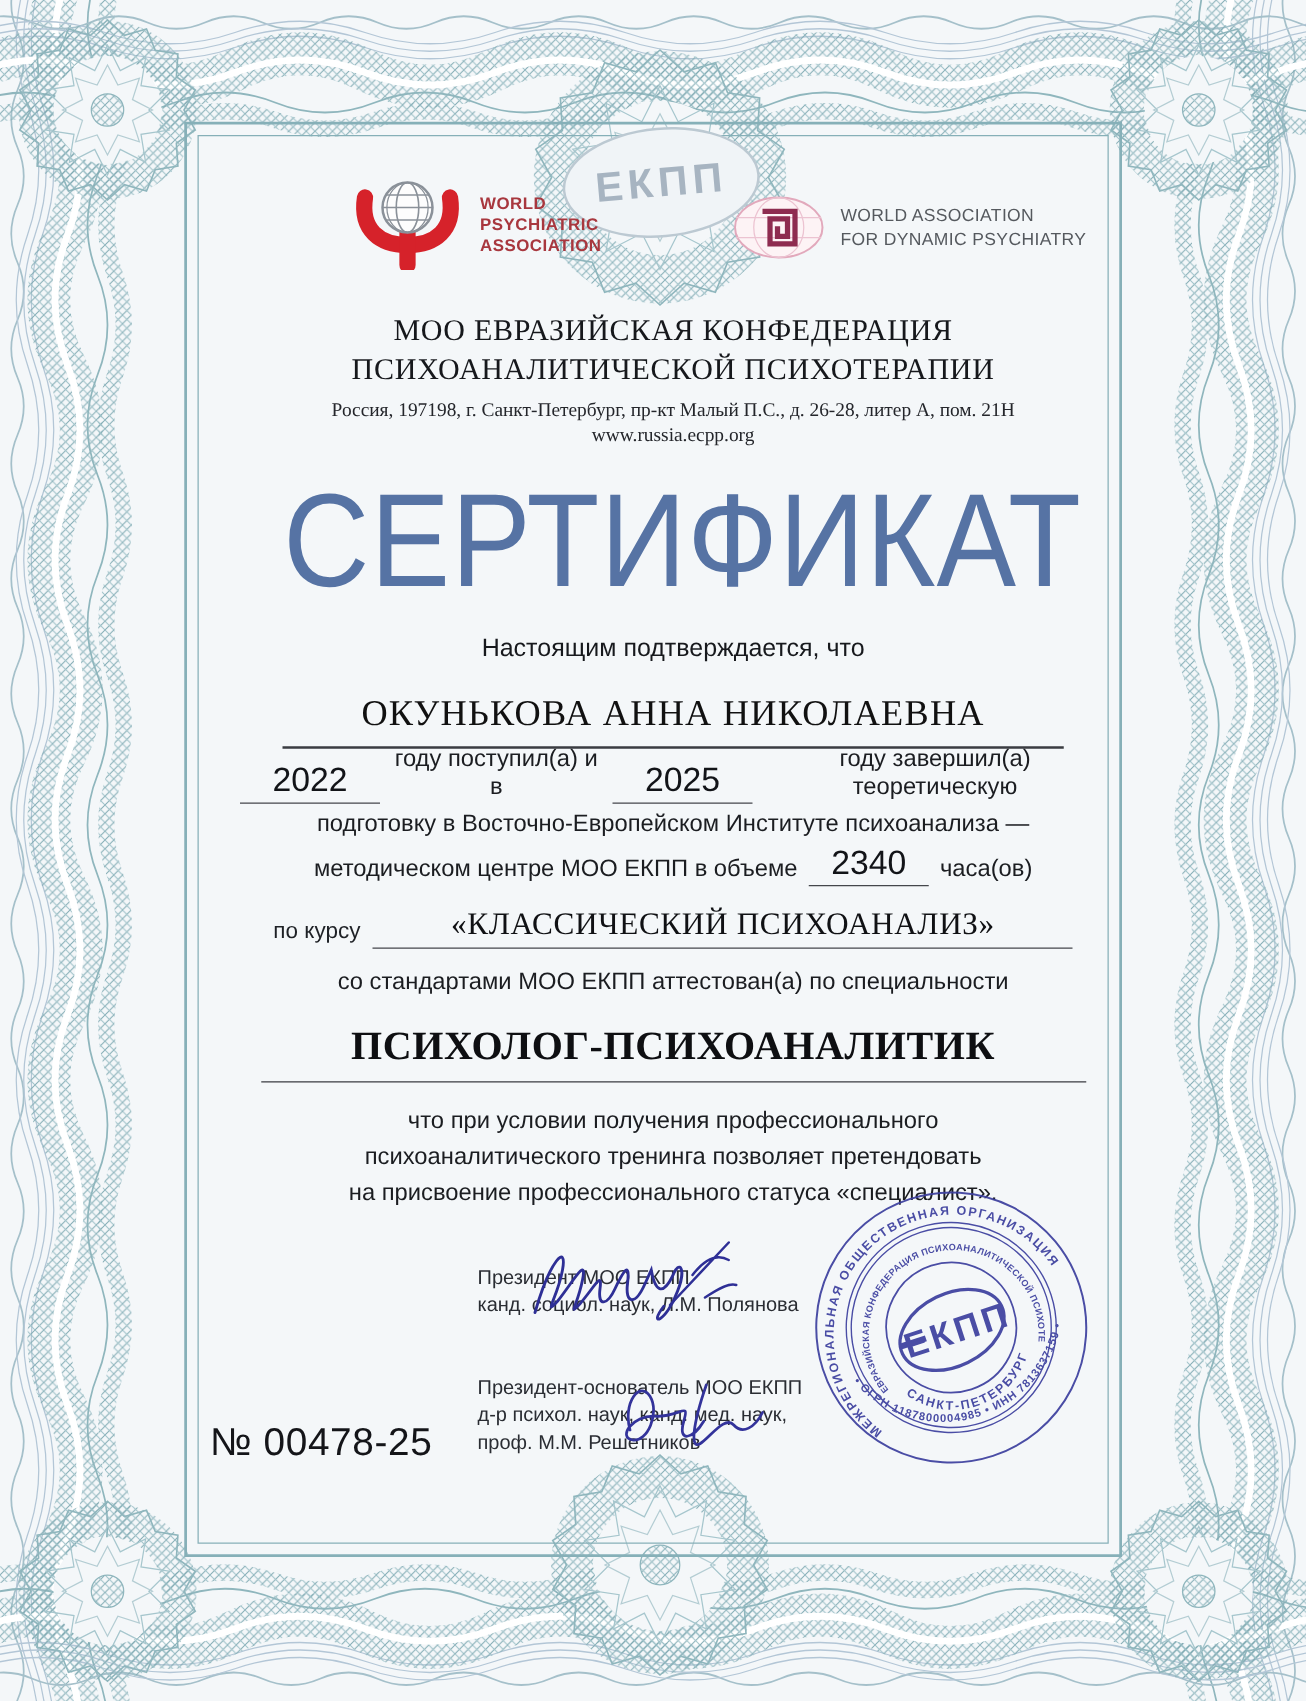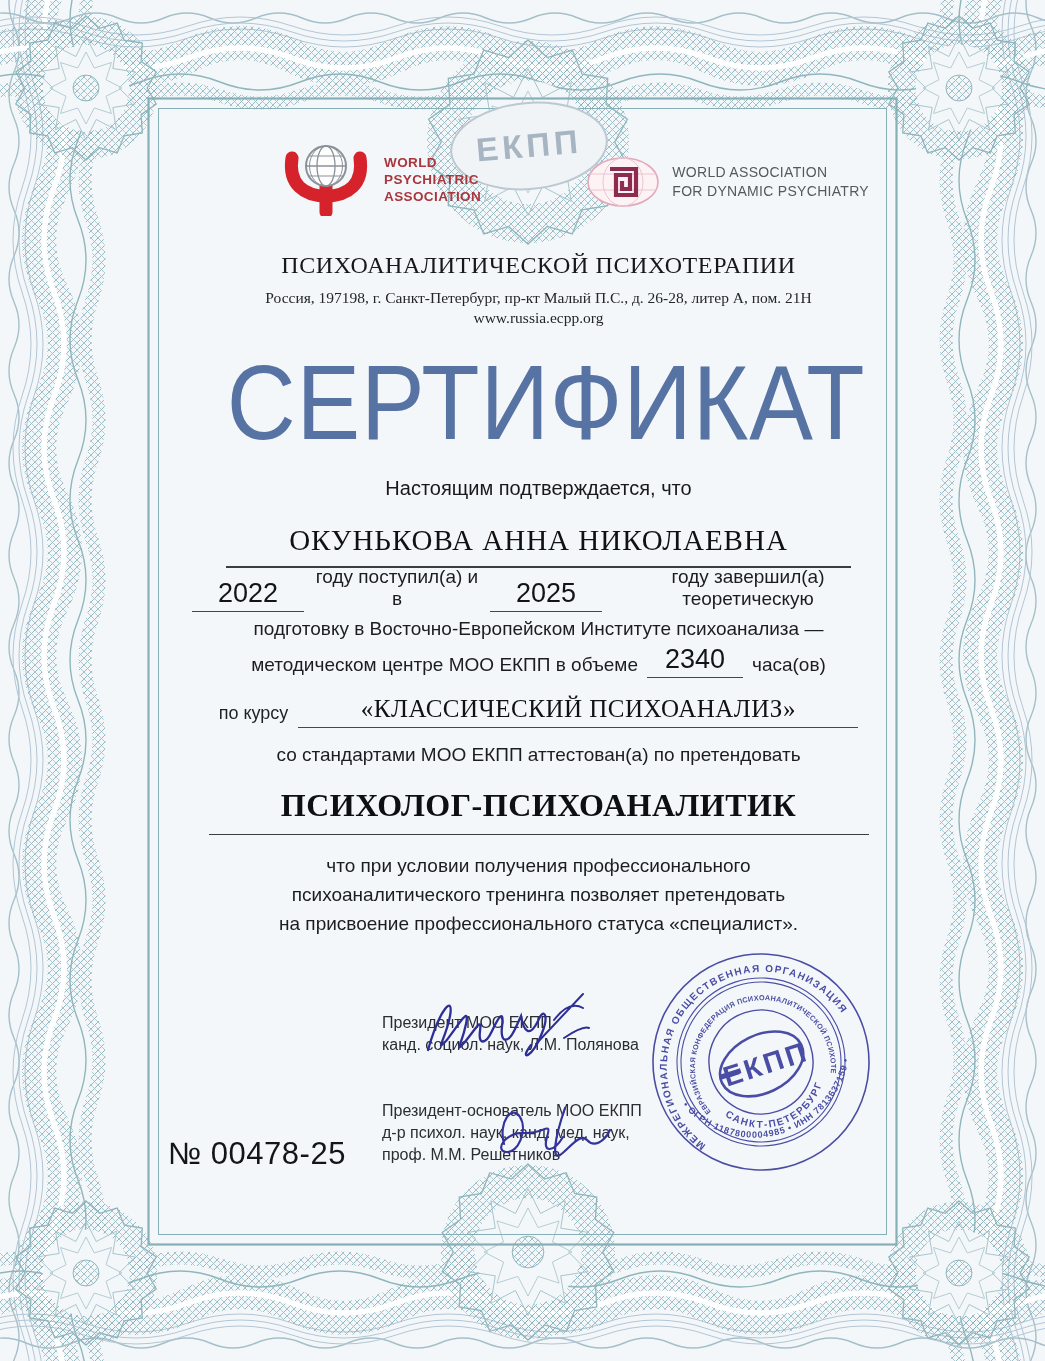--- a/index.html
+++ b/index.html
@@ -188,20 +188,21 @@
         <path d="M24,13 h26 v26 h-20 v-20 h14 v14 h-8 v-8" fill="none" stroke="#8e2c50" stroke-width="4.2"></path>
       </svg>
       <div class="wadp-text">
         <div>WORLD ASSOCIATION</div>
         <div>FOR DYNAMIC PSYCHIATRY</div>
       </div>
     </div>
   </div>
 
   <div class="org">
+    <div>МОО ЕВРАЗИЙСКАЯ КОНФЕДЕРАЦИЯ</div>
     <div>ПСИХОАНАЛИТИЧЕСКОЙ ПСИХОТЕРАПИИ</div>
   </div>
   <div class="addr">Россия, 197198, г. Санкт-Петербург, пр-кт Малый П.С., д. 26-28, литер А, пом. 21Н</div>
   <div class="url">www.russia.ecpp.org</div>
 
   <div class="title">СЕРТИФИКАТ</div>
   <div class="confirm">Настоящим подтверждается, что</div>
 
   <div class="holder">ОКУНЬКОВА АННА НИКОЛАЕВНА</div>
 
@@ -221,21 +222,21 @@
       <span>часа(ов)</span>
     </div>
   </div>
 
   <div class="crow">
     <span class="clabel">по курсу</span>
     <span class="cline">«КЛАССИЧЕСКИЙ ПСИХОАНАЛИЗ»</span>
   </div>
 
   <div class="attest">
-    <div>со стандартами МОО ЕКПП аттестован(а) по претендовать</div>
+    <div>со стандартами МОО ЕКПП аттестован(а) по специальности</div>
   </div>
 
   <div class="spec">ПСИХОЛОГ-ПСИХОАНАЛИТИК</div>
 
   <div class="claim">
     <div>что при условии получения профессионального</div>
     <div>психоаналитического тренинга позволяет претендовать</div>
     <div>на присвоение профессионального статуса «специалист».</div>
   </div>
 

